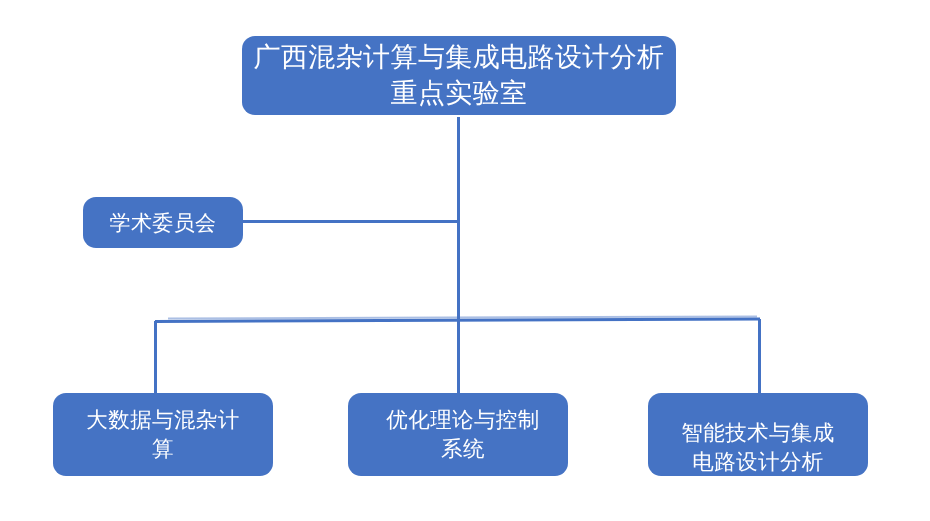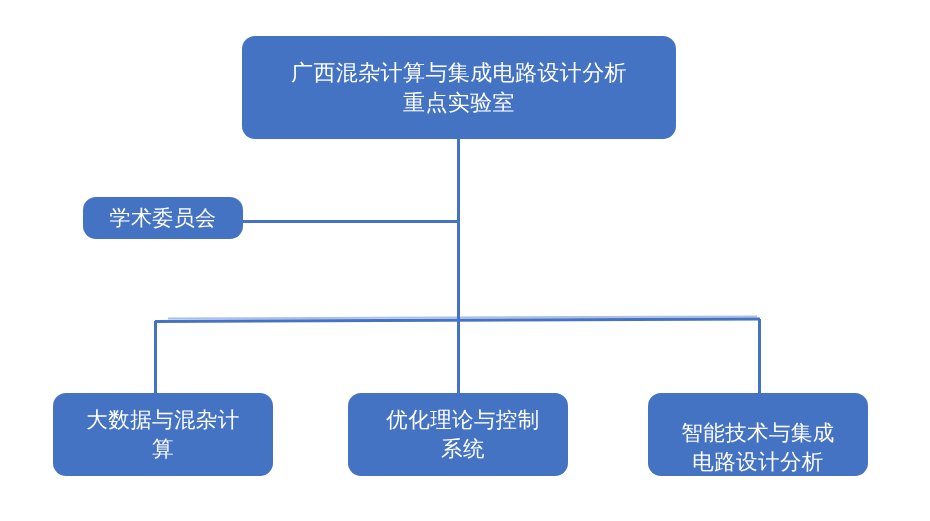--- a/index.html
+++ b/index.html
@@ -46,29 +46,29 @@
     width: 100%;
     padding: 0 10px;
     box-sizing: border-box;
     white-space: pre-line;
   }
   
   #node-root {
     left: 242px;
     top: 36px;
     width: 434px;
-    height: 103px;
-    font-size: 22px;
+    height: 79px;
+    font-size: 27px;
   }
   
   #node-committee {
     left: 83px;
     top: 197px;
     width: 160px;
-    height: 42px;
+    height: 51px;
     font-size: 21px;
   }
   
   .node-division {
     top: 393px;
     height: 83px;
     width: 220px;
     font-size: 21.5px;
   }
   #node-division-0 { left: 53px; }

